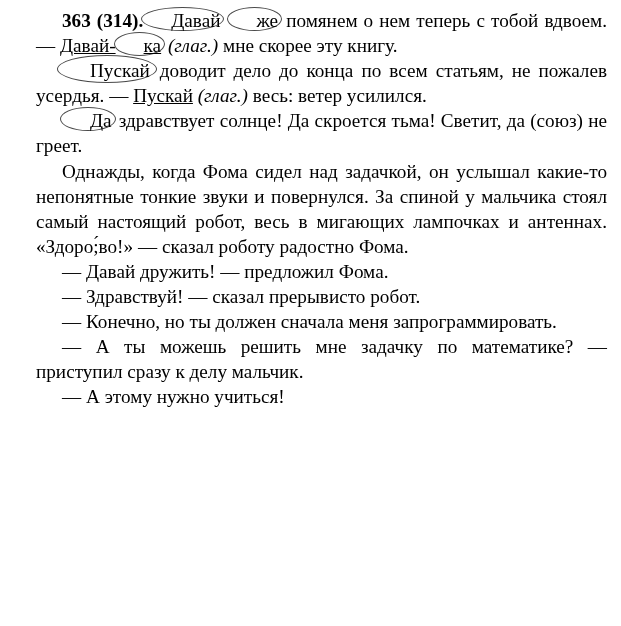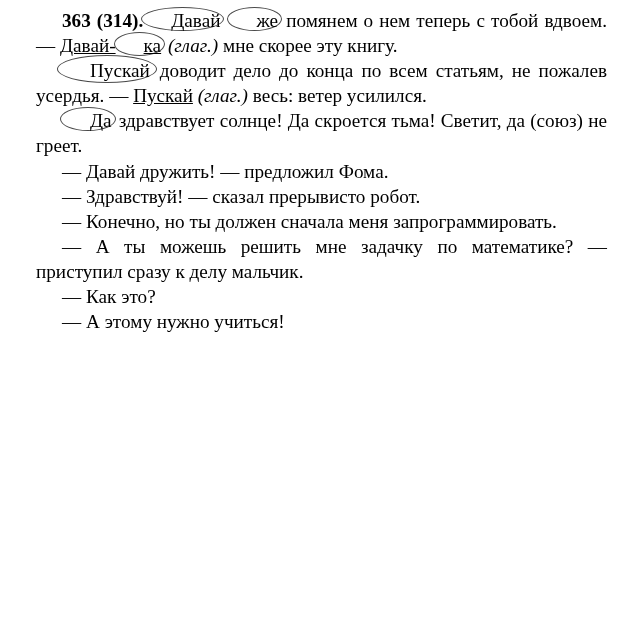--- a/index.html
+++ b/index.html
@@ -98,23 +98,23 @@
 
     <p class="para">
       <span class="circled wide">Пускай</span><span> доводит дело до конца по всем статьям, не пожалев усердья. — </span><span class="underl">Пускай</span><span> </span><span class="ital">(глаг.)</span><span> весь: ветер усилился.</span>
     </p>
 
     <p class="para">
       <span class="circled tight">Да</span><span> здравствует солнце! Да скроется тьма! Светит, да (союз) не греет.</span>
     </p>
 
 
+    <p class="para">Однажды, когда Фома сидел над задачкой, он услышал какие-то непонятные тонкие звуки и повернулся. За спиной у мальчика стоял самый настоящий робот, весь в мигающих лампочках и антеннах. «Здоро;́во!» — сказал роботу радостно Фома.</p>
 
     <p class="dialogue">— Давай дружить! — предложил Фома.</p>
     <p class="dialogue">— Здравствуй! — сказал прерывисто робот.</p>
     <p class="dialogue">— Конечно, но ты должен сначала меня запрограммировать.</p>
     <p class="dialogue">— А ты можешь решить мне задачку по математике? — приступил сразу к делу мальчик.</p>
-    <p class="dialogue">— Как это?</p>
     <p class="dialogue">— А этому нужно учиться!</p>
 
 
   </div>
 </div>
 
 </body></html>

